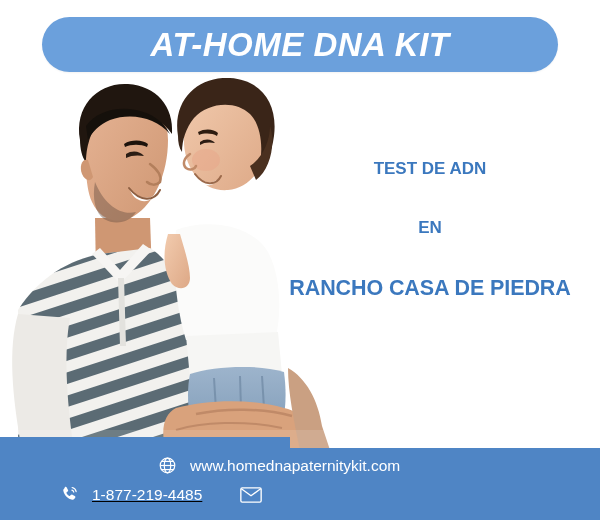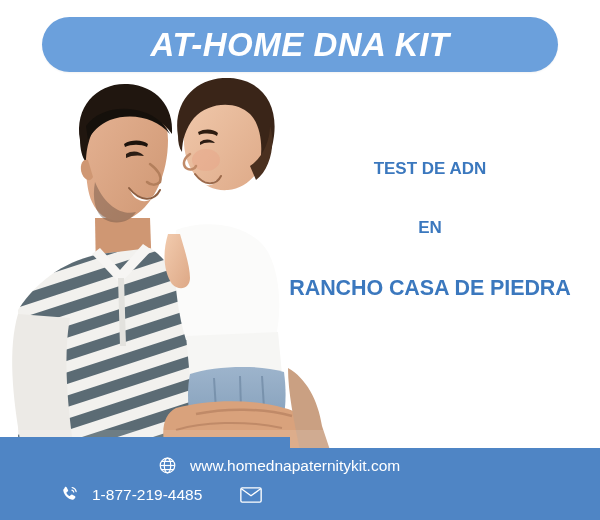--- a/index.html
+++ b/index.html
@@ -116,20 +116,21 @@
   }
   .row-web {
     left: 158px;
     top: 26px;
   }
   .row-bottom {
     left: 60px;
     top: 55px;
     display: flex;
     align-items: center;
+    text-decoration: underline;
   }
   .f-text {
     color: #ffffff;
     font-size: 15.5px;
     line-height: 1;
     font-family: "Liberation Sans", sans-serif;
   }
   .f-icon {
     display: inline-flex;
     align-items: center;

